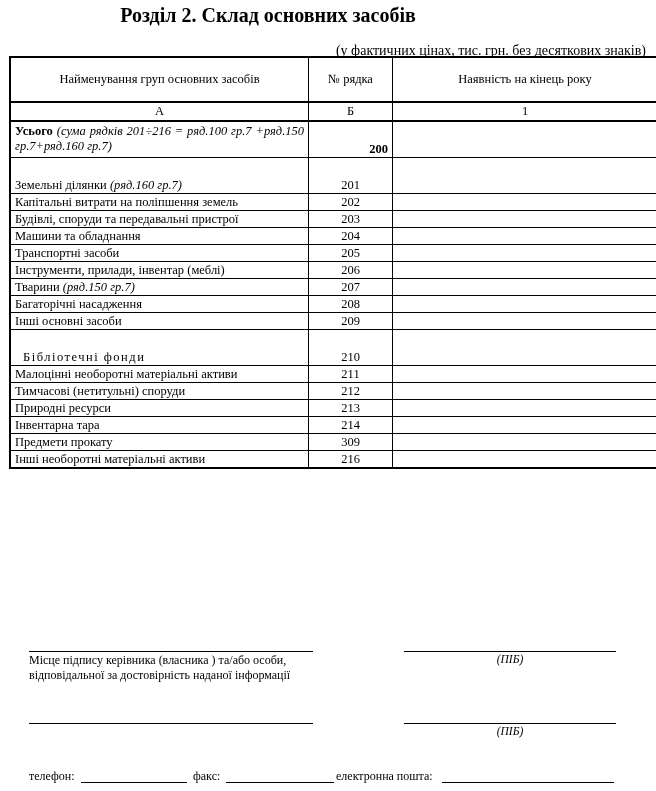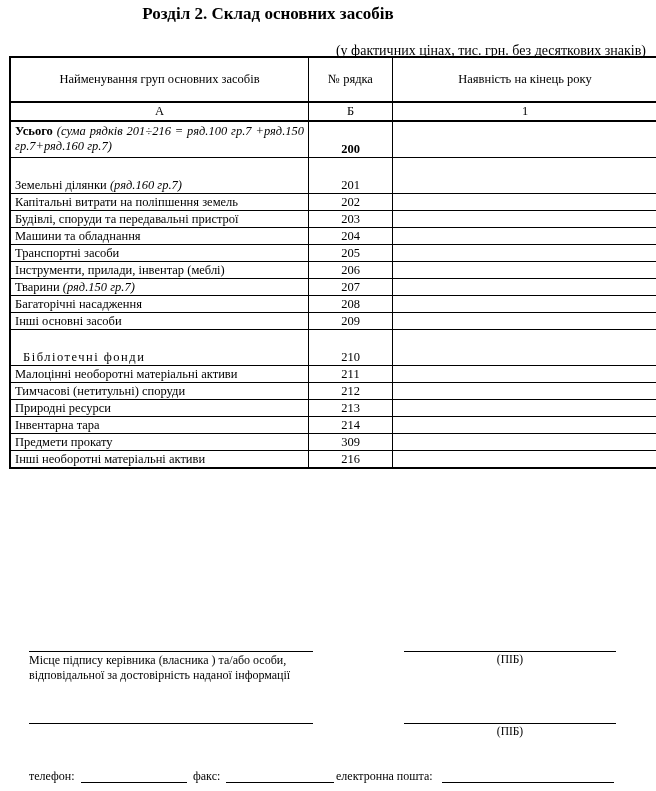--- a/index.html
+++ b/index.html
@@ -1,34 +1,34 @@
 <!DOCTYPE html>
 <html><head>
 <meta charset="utf-8">
 <style>
   html,body{margin:0;padding:0;background:#fff;}
   body{width:656px;height:791px;position:relative;font-family:"Liberation Serif",serif;color:#000;overflow:hidden;}
-  .title{position:absolute;left:0;width:536px;top:4px;text-align:center;font-weight:bold;font-size:17px;}
+  .title{position:absolute;left:0;width:536px;top:4px;text-align:center;font-weight:bold;font-size:20px;}
   .units{position:absolute;right:10px;top:43px;font-size:14px;}
   table{position:absolute;left:9px;top:56px;width:650px;border-collapse:collapse;border:2px solid #000;font-size:12.5px;}
   td{border:1px solid #000;padding:0 4px;vertical-align:bottom;line-height:15px;}
   td.c1{width:289px;}
   td.c2{width:75px;text-align:center;}
   .hdr td{height:43px;vertical-align:middle;text-align:center;font-size:12.5px;}
   .sub td{height:17px;text-align:center;vertical-align:middle;border-bottom:2px solid #000;}
   .hdr td{border-bottom:2px solid #000;}
   tr.r td{height:16px;}
   tr.tall td{height:35px;}
-  tr.total td{height:33px;}
+  tr.total td{height:33px;text-align:right;}
   .b{font-weight:bold;}
   .i{font-style:italic;}
   .spaced{letter-spacing:1.5px;padding-left:12px;}
   .line{position:absolute;border-top:1px solid #000;height:0;}
   .lbl{position:absolute;font-size:12px;line-height:15px;}
-  .pib{position:absolute;font-size:11.5px;text-align:center;width:212px;}
+  .pib{position:absolute;font-size:11.5px;text-align:center;width:212px;font-style:italic;}
 </style>
 </head>
 <body>
 
 <div class="title">Розділ 2. Склад основних засобів</div>
 <div class="units">(у фактичних цінах, тис. грн. без десяткових знаків)</div>
 
 <table>
   <tbody>
       <tr class="hdr">

